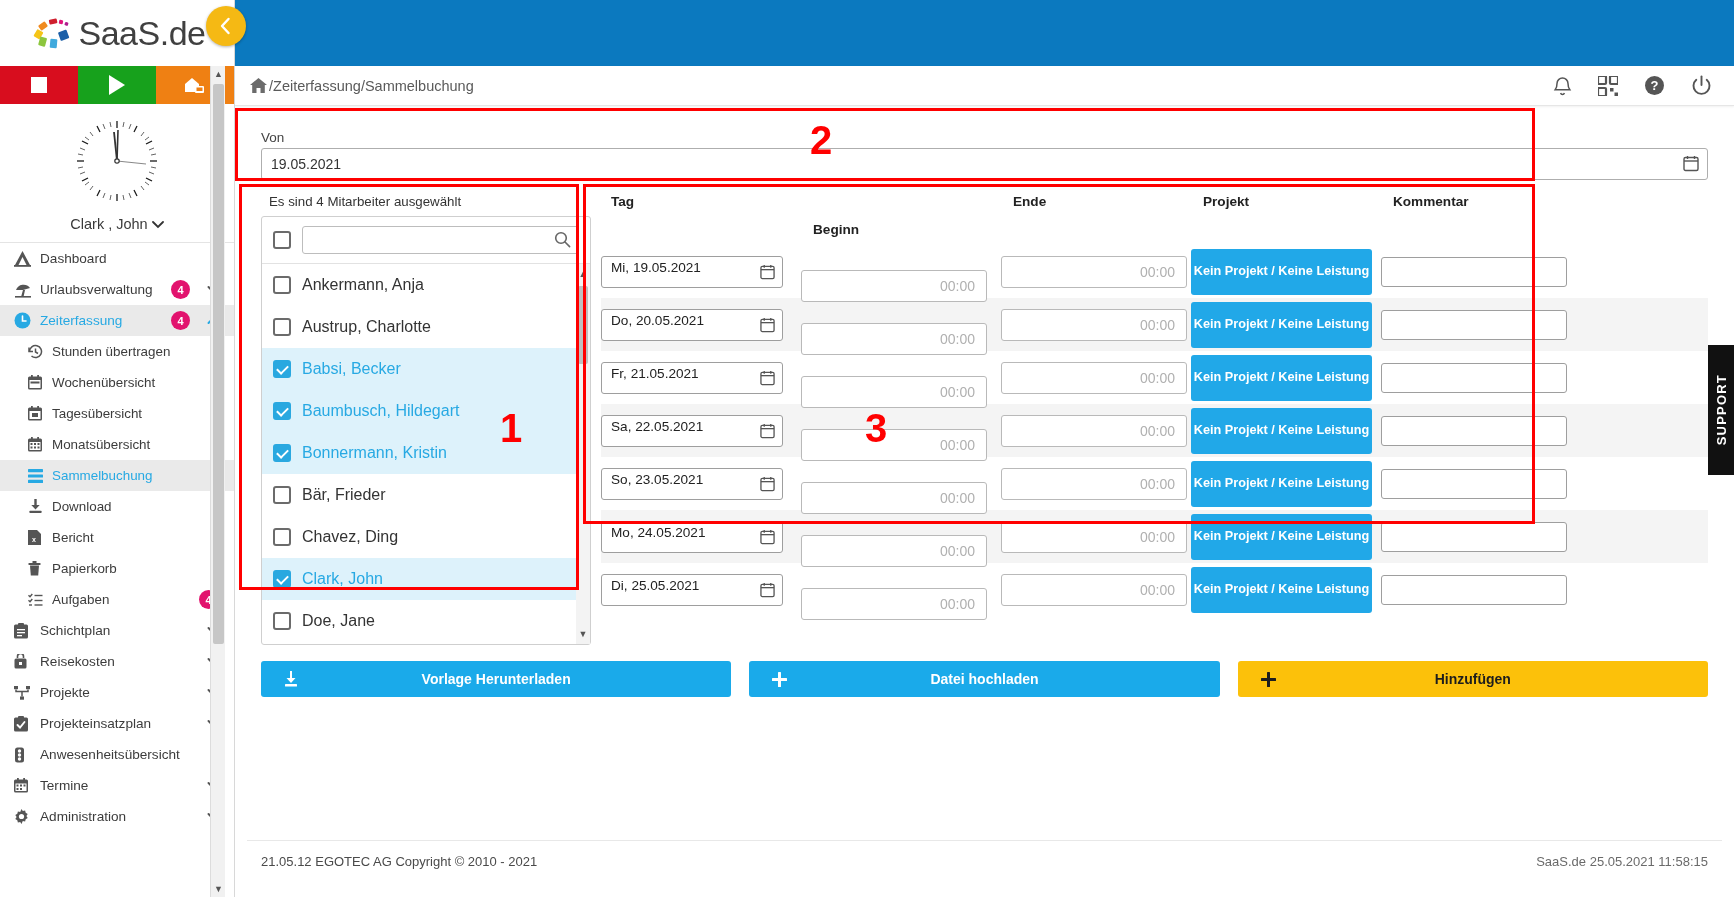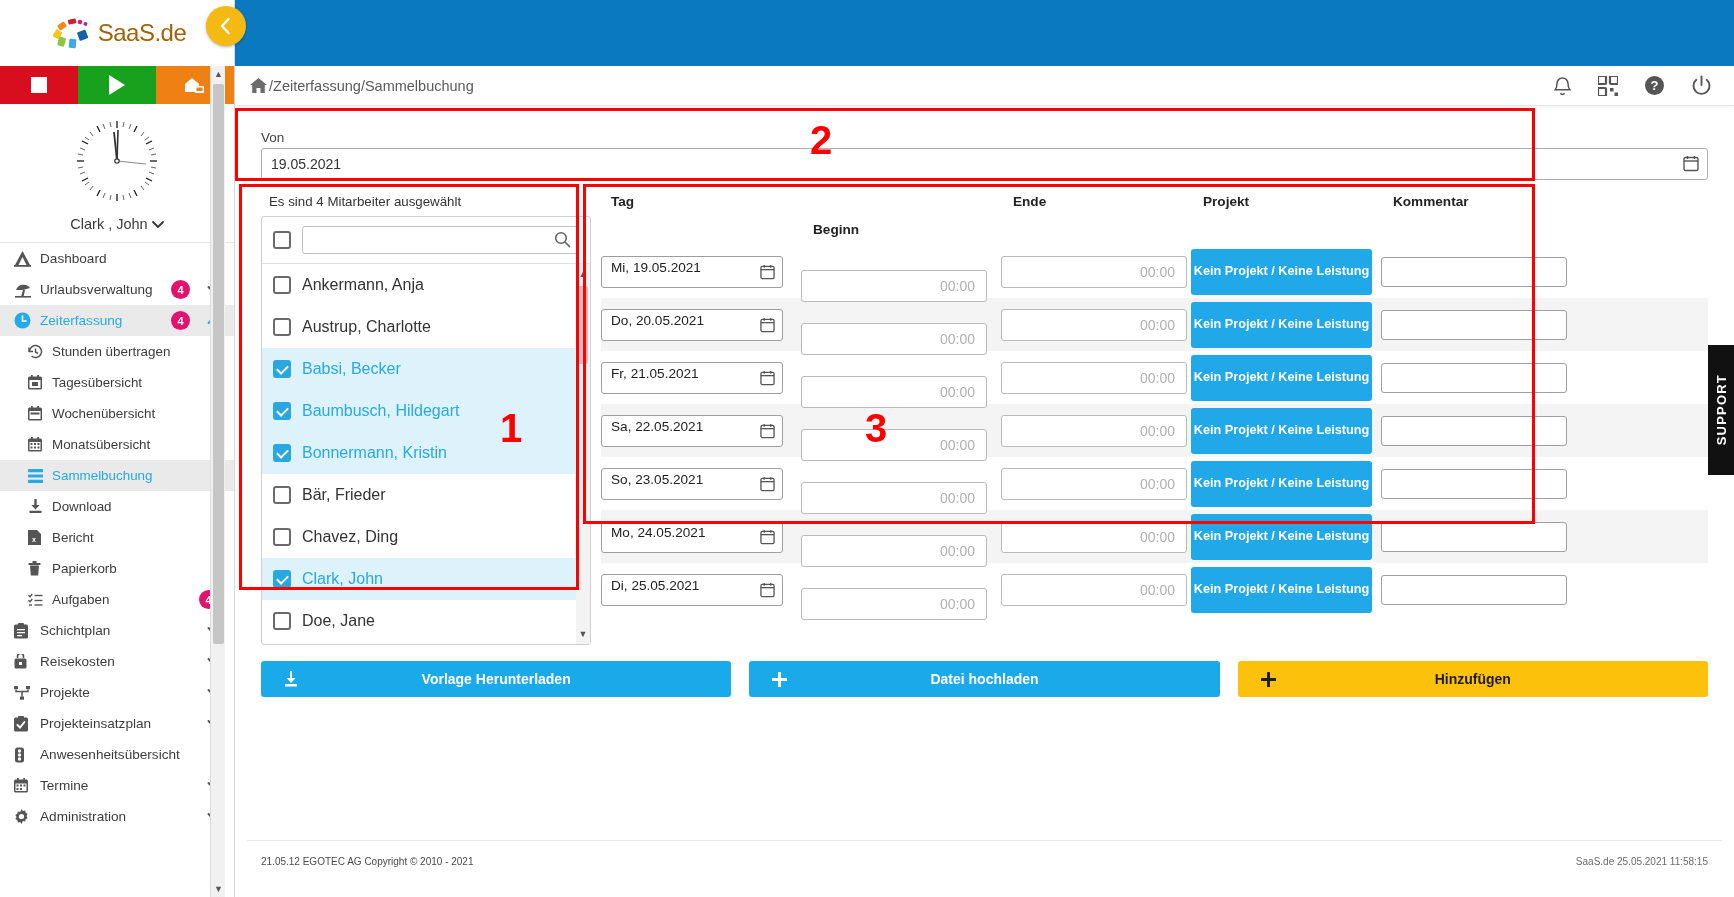--- a/index.html
+++ b/index.html
@@ -19,21 +19,21 @@
     position: relative;
     flex: 0 0 235px;
     overflow: hidden;
   }
   .brand {
     height: 66px; display: flex; align-items: center; justify-content: center;
     background:#fff;
   }
   .brand-logo { display:flex; align-items:center; gap:4px; }
   .logo-mark { position: relative; width: 46px; height: 40px; }
-  .brand-text { font-size: 24px; color:#a16207; letter-spacing:-0.5px; font-weight:400;}
+  .brand-text { font-size: 34px; color:#404040; letter-spacing:-0.5px; font-weight:400;}
 
   .statusbar { display:flex; height: 38px; }
   .statusbar > div { flex:1; display:flex; align-items:center; justify-content:center; }
   .sb-stop { background:#d80d1e; }
   .sb-play { background:#17a11c; }
   .sb-home { background:#ef8013; }
   .sq { width:16px;height:16px;background:#fff; }
   .tri { width:0;height:0;border-left:16px solid #fff;border-top:10px solid transparent;border-bottom:10px solid transparent; }
 
   .clockwrap { padding:14px 0 4px; display:flex; justify-content:center;}
@@ -206,21 +206,21 @@
     font-family:"Liberation Sans", sans-serif;
   }
   .abtn .bic { position:absolute; left:22px; font-size:17px; display:flex; }
   .abtn.blue { background:#1aaaea; }
   .abtn.yellow { background:#fcc10a; color:#1d1d1d; }
 
   .footer {
     position:absolute; left:12px; right:12px; bottom:14px;
     height:42px; border-top:1px solid #e8e8e8; background:#fff;
     display:flex; align-items:center; padding: 0 14px;
-    font-size:10px; color:#4a4a4a;
+    font-size:13px; color:#4a4a4a;
   }
   .footer .right { margin-left:auto; color:#6a6a6a; }
 
   .support {
     position:absolute; right:0; top:345px; width:26px; height:130px;
     background:#111; color:#fff; z-index:30;
     display:flex; align-items:center; justify-content:center; cursor:pointer;
   }
   .support span {
     transform: rotate(180deg); writing-mode: vertical-rl;
@@ -380,38 +380,38 @@
               <path d="M7.5 4.5v3.5l2.5 1.5"></path>
             </svg>
           </span>
           <span>Stunden übertragen</span>
         </div>
         <div class="nav-item sub">
           <span class="nicon">
             <svg width="14" height="15" viewBox="0 0 14 15" fill="currentColor">
               <rect x="0" y="1.5" width="14" height="13" rx="1.5"></rect>
               <rect x="1.5" y="5" width="11" height="8" fill="#fff"></rect>
+              <rect x="2.5" y="6.5" width="9" height="2" fill="currentColor"></rect>
+              <rect x="3" y="0" width="1.8" height="3.2"></rect>
+              <rect x="9.2" y="0" width="1.8" height="3.2"></rect>
+            </svg>
+          </span>
+          <span>Wochenübersicht</span>
+        </div>
+        <div class="nav-item sub">
+          <span class="nicon">
+            <svg width="14" height="15" viewBox="0 0 14 15" fill="currentColor">
+              <rect x="0" y="1.5" width="14" height="13" rx="1.5"></rect>
+              <rect x="1.5" y="5" width="11" height="8" fill="#fff"></rect>
               <rect x="4" y="7" width="6" height="4" fill="currentColor"></rect>
               <rect x="3" y="0" width="1.8" height="3.2"></rect>
               <rect x="9.2" y="0" width="1.8" height="3.2"></rect>
             </svg>
           </span>
           <span>Tagesübersicht</span>
-        </div>
-        <div class="nav-item sub">
-          <span class="nicon">
-            <svg width="14" height="15" viewBox="0 0 14 15" fill="currentColor">
-              <rect x="0" y="1.5" width="14" height="13" rx="1.5"></rect>
-              <rect x="1.5" y="5" width="11" height="8" fill="#fff"></rect>
-              <rect x="2.5" y="6.5" width="9" height="2" fill="currentColor"></rect>
-              <rect x="3" y="0" width="1.8" height="3.2"></rect>
-              <rect x="9.2" y="0" width="1.8" height="3.2"></rect>
-            </svg>
-          </span>
-          <span>Wochenübersicht</span>
         </div>
         <div class="nav-item sub">
           <span class="nicon">
             <svg width="14" height="15" viewBox="0 0 14 15" fill="currentColor">
               <rect x="0" y="1.5" width="14" height="13" rx="1.5"></rect>
               <rect x="1.5" y="5" width="11" height="8" fill="#fff"></rect>
               <g fill="currentColor">
                 <rect x="2.5" y="6" width="2" height="2"></rect>
                 <rect x="6" y="6" width="2" height="2"></rect>
                 <rect x="9.5" y="6" width="2" height="2"></rect>

